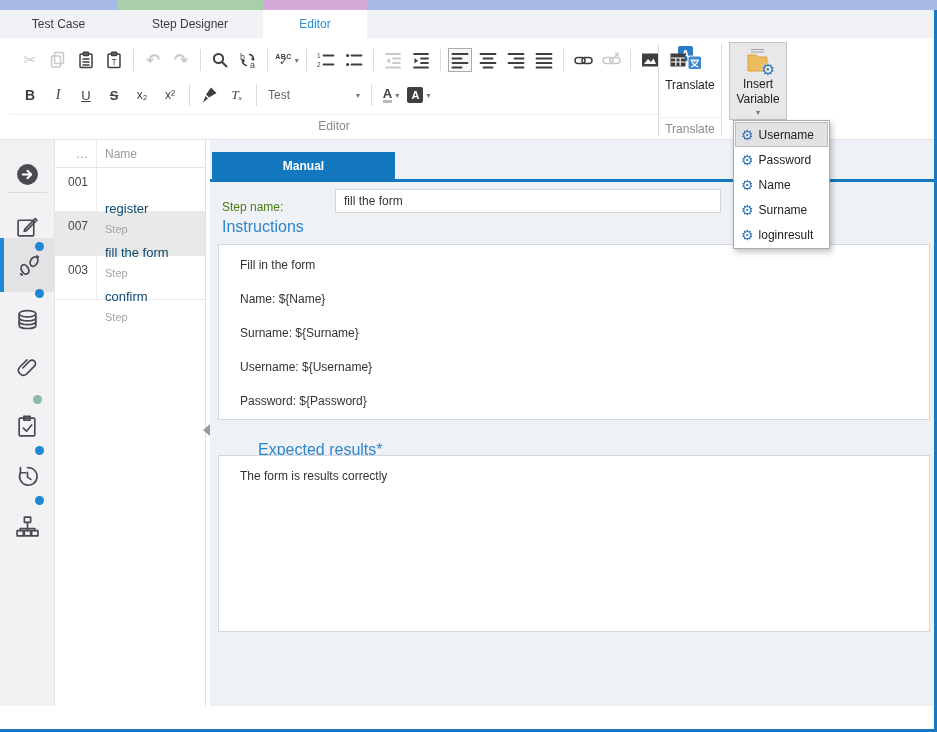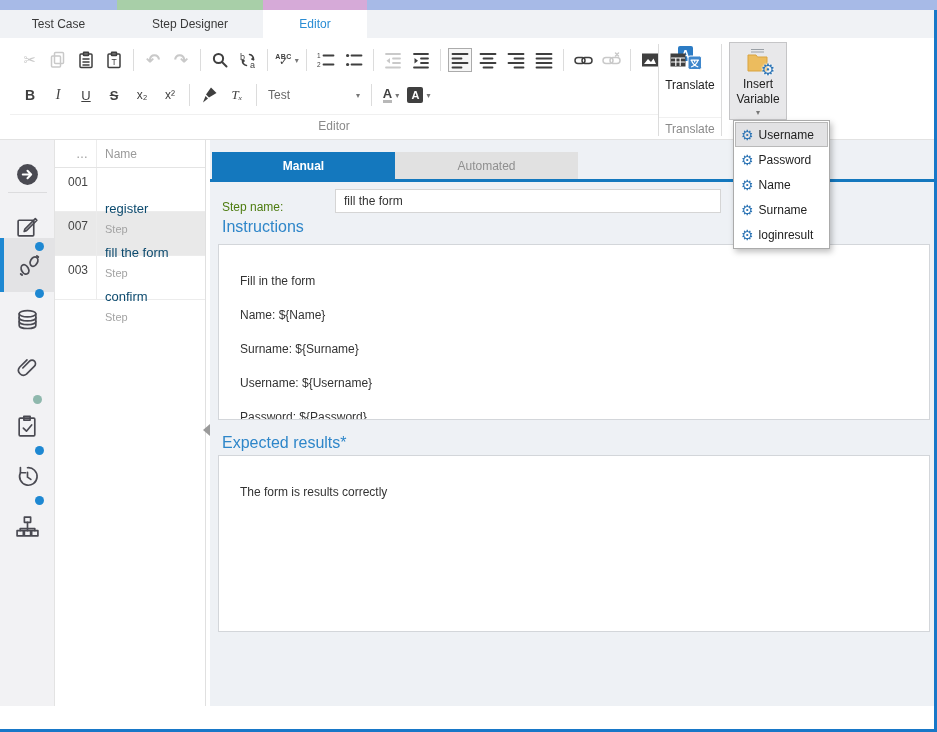--- a/index.html
+++ b/index.html
@@ -96,25 +96,25 @@
   
   .main { position:absolute; left:210px; top:140px; width:724px; height:566px; background:#eef1f5; }
   .mtab { position:absolute; top:12px; height:27px; display:flex; align-items:center; justify-content:center; font-size:12px; }
   .mtab.manual { left:2px; width:183px; background:#1478be; color:#fff; font-weight:bold; }
   .mtab.automated { left:185px; width:183px; background:#e1e1e1; color:#8f8f8f; }
   .mtab-underline { position:absolute; left:0; top:39px; width:724px; height:3px; background:#1478be; }
   .stepname-label { position:absolute; left:12px; top:55px; height:24px; line-height:24px; font-size:12px; color:#4d7c0f; }
   .stepname-input { position:absolute; left:125px; top:49px; width:386px; height:24px; border:1px solid #d5d5d5; padding:0 8px; font-size:12px; color:#333; font-family:"Liberation Sans","DejaVu Sans",sans-serif; background:#fff; }
   .section-heading { position:absolute; left:12px; font-size:16px; color:#2e86c9; }
   .h-instructions { top:78px; }
-  .h-expected { top:294px; }
+  .h-expected { top:301px;margin-left:36px; }
   .text-box { position:absolute; left:8px; width:712px; background:#fff; border:1px solid #d3d6da; padding:13px 21px; overflow:hidden; }
   .box-instructions { top:104px; height:176px; }
   .box-expected { top:315px; height:177px; }
-  .text-box p { font-size:12px; color:#333; margin:16px 0 20px 0; }
+  .text-box p { font-size:12px; color:#333; margin:0 0 20px 0; }
 
   .collapse-arrow { position:absolute; left:203px; top:424px; width:0; height:0; border-top:6px solid transparent; border-bottom:6px solid transparent; border-right:7px solid #9a9a9a; }
 
   
   .statusbar { position:absolute; left:0; top:706px; width:934px; height:23px; background:#fcfcfd; border-top:1px solid #d9d9d9; display:flex; align-items:center; padding-left:8px; font-size:12px; color:#333; }
   .edge-right { position:absolute; right:0; top:10px; width:3px; height:722px; background:#1878c8; }
   .edge-bottom { position:absolute; left:0; top:729px; width:937px; height:3px; background:#1878c8; }
 </style>
 </head>
 <body>
@@ -441,21 +441,20 @@
       <div class="num-cell">003</div>
       <div class="name-cell">
         <div class="step-name">confirm</div>
         <div class="step-type">Step</div>
       </div>
     </div>
   </div>
 
   <div class="main">
     <div class="mtab manual">Manual</div>
-    <div class="mtab automated">Automated</div>
     <div class="mtab-underline"></div>
 
     <div class="stepname-label">Step name:</div>
     <input class="stepname-input" type="text" value="fill the form" style="">
 
     <div class="section-heading h-instructions">Instructions</div>
     <div class="text-box box-instructions">
       <p>Fill in the form</p>
       <p>Name: ${Name}</p>
       <p>Surname: ${Surname}</p>

